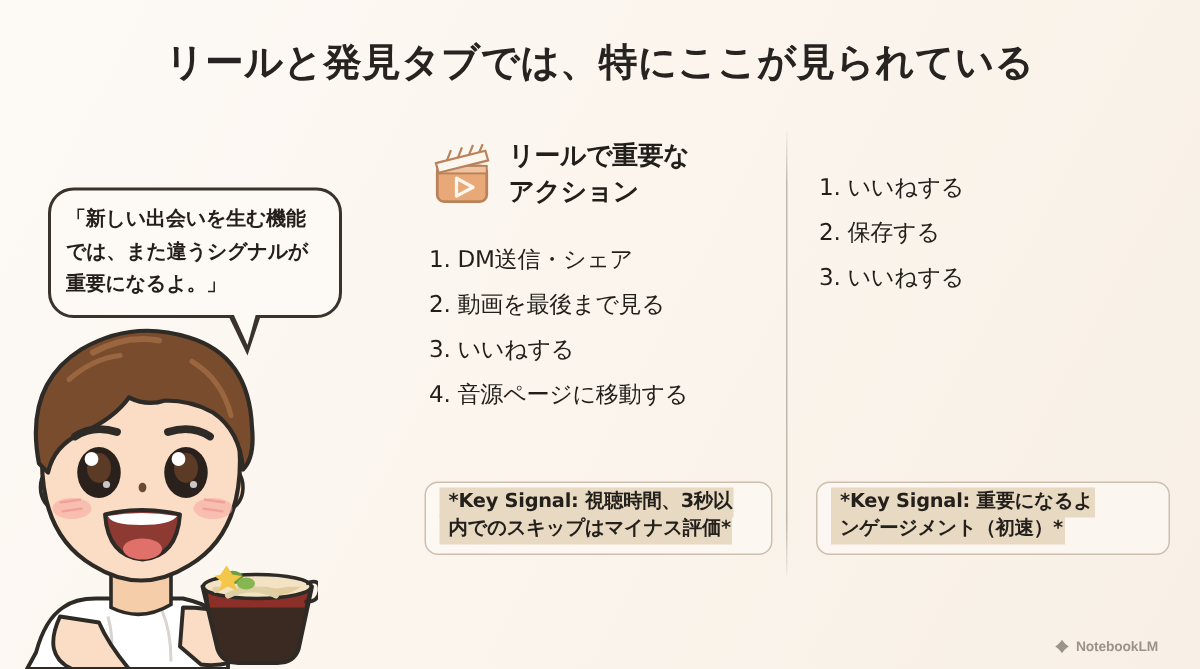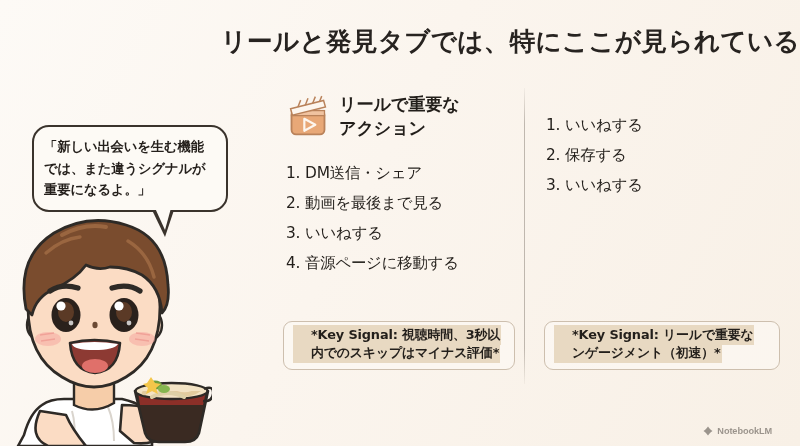--- a/index.html
+++ b/index.html
@@ -20,21 +20,21 @@
     background: linear-gradient(118deg, #fdfaf6 0%, #fbf5ee 45%, #f8f0e6 100%);
     overflow: hidden;
   }
 
   
   #title {
     position: absolute;
     top: 24px;
     left: 0;
     width: 800px;
-    text-align: right;
+    text-align: center;
     font-size: 25.5px;
     font-weight: bold;
     letter-spacing: 0.4px;
     color: #272320;
     font-family: "DejaVu Sans", "Liberation Sans", sans-serif;
   }
 
   
   #bubble-wrap {
     position: absolute;
@@ -173,21 +173,21 @@
     font-weight: bold;
     color: #231f1b;
     line-height: 1.0;
     margin-bottom: 5px;
     font-family: "DejaVu Sans", "Liberation Sans", sans-serif;
     letter-spacing: -0.15px;
   }
   .keybox-line:last-child { margin-bottom: 0; }
   .keybox-line > span {
     background: #e8d9c2;
-    padding: 2px 1px 3px 18px;
+    padding: 2px 1px 3px 6px;
     box-decoration-break: clone;
     -webkit-box-decoration-break: clone;
   }
 
   
   #watermark {
     position: absolute;
     right: 28px;
     bottom: 10px;
     display: flex;
@@ -345,21 +345,21 @@
         <span class="li-text">保存する</span>
       </li>
       <li>
         <span class="li-num">3.</span>
         <span class="li-text">いいねする</span>
       </li>
     </ul>
   </div>
 
   <div class="keybox" id="keybox-explore">
-    <div class="keybox-line"><span>*Key Signal: リールで重要な</span></div>
+    <div class="keybox-line"><span>*Key Signal: 重要になるよ</span></div>
     <div class="keybox-line"><span>ンゲージメント（初速）*</span></div>
   </div>
 
   <div id="watermark">
     <svg width="10" height="10" viewBox="0 0 12 12" xmlns="http://www.w3.org/2000/svg">
       <path d="M6 0.6 C7.6 3 9 4.4 11.4 6 C9 7.6 7.6 9 6 11.4 C4.4 9 3 7.6 0.6 6 C3 4.4 4.4 3 6 0.6 Z" fill="#46403a"></path>
     </svg>
     <span id="watermark-label">NotebookLM</span>
   </div>
 

